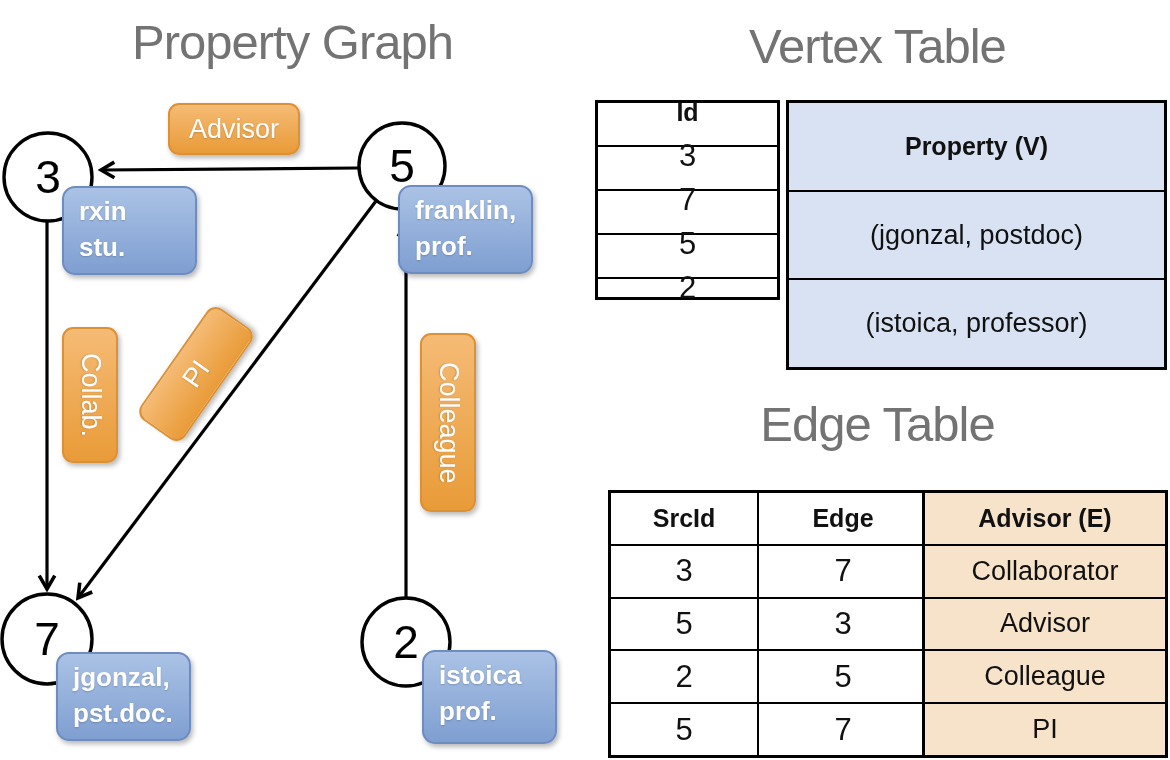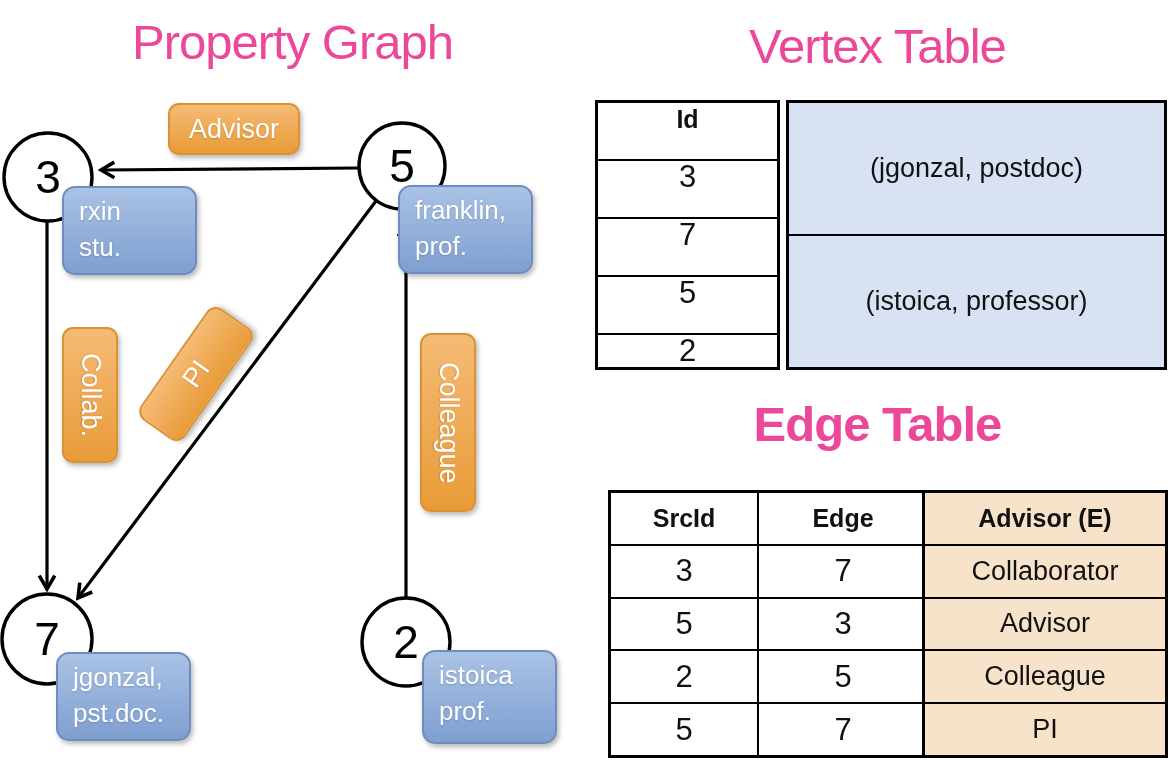--- a/index.html
+++ b/index.html
@@ -2,39 +2,39 @@
 <html><head>
 <meta charset="utf-8">
 <style>
   html,body{margin:0;padding:0;background:#fff;}
   #stage{
     position:relative;width:1170px;height:760px;background:#ffffff;overflow:hidden;
     font-family:"Liberation Sans",sans-serif;color:#111;
   }
   .title{
     position:absolute;text-align:center;font-size:49px;font-weight:300;
-    letter-spacing:-1px;color:#ec4899;white-space:nowrap;
+    letter-spacing:-1px;color:#737373;white-space:nowrap;
   }
   #graph-title{left:0;top:14px;width:585px;}
   #vertex-title{left:585px;top:18px;width:585px;}
-  #edge-title{left:585px;top:396px;width:585px;font-weight:bold;}
+  #edge-title{left:585px;top:396px;width:585px;}
 
   #graph-svg{position:absolute;left:0;top:0;}
 
   .node-num{
     position:absolute;width:90px;height:60px;display:flex;align-items:center;justify-content:center;
     font-size:46px;font-weight:300;color:#000;
   }
   
   .vbox{
     position:absolute;border-radius:13px;
     background:linear-gradient(#aac2e5,#7f9fd1);
     border:2px solid #6e8cbf;
     box-shadow:2px 3px 5px rgba(0,0,0,0.28);
-    color:#fff;font-size:26px;font-weight:400;line-height:1.38;
+    color:#fff;font-size:26px;font-weight:700;line-height:1.38;
     padding:6px 0 0 15px;box-sizing:border-box;
     text-shadow:0 1px 2px rgba(0,0,0,0.18);
   }
   
   .ebox{
     position:absolute;border-radius:11px;
     background:linear-gradient(#f5bb75,#e99b38);
     border:2px solid #db9134;
     box-shadow:2px 3px 5px rgba(0,0,0,0.28);
     color:#fff;font-size:27px;font-weight:300;
@@ -103,39 +103,42 @@
   <div class="vbox" style="left:422px;top:650px;width:135px;height:94px;">
     <span>istoica</span><br>
     <span>prof.</span>
   </div>
 
   <div class="ebox" style="left:168px;top:103px;width:132px;height:52px;">Advisor</div>
   <div class="ebox vertical" style="left:62px;top:327px;width:56px;height:136px;">Collab.</div>
   <div class="ebox" style="left:128px;top:347px;width:136px;height:54px;transform:rotate(-55deg);">PI</div>
   <div class="ebox vertical" style="left:420px;top:333px;width:56px;height:179px;">Colleague</div>
 
-  <div class="tbl" style="left:595px;top:100px;width:185px;height:270px;gap:24px;">
+  <div class="tbl" style="left:595px;top:100px;width:185px;height:200px;gap:24px;">
     <div class="row">
         <div class="cell hdr">Id</div>
       </div>
     <div class="row">
         <div class="cell num">3</div>
       </div>
     <div class="row">
         <div class="cell num">7</div>
       </div>
     <div class="row">
         <div class="cell num">5</div>
       </div>
     <div class="row">
         <div class="cell num">2</div>
       </div>
   </div>
 
   <div class="tbl blue-fill" style="left:786px;top:100px;width:381px;height:270px;">
+    <div class="row">
+        <div class="cell hdr">Property (V)</div>
+      </div>
     <div class="row">
         <div class="cell txt">(jgonzal, postdoc)</div>
       </div>
     <div class="row">
         <div class="cell txt">(istoica, professor)</div>
       </div>
   </div>
 
   <div class="tbl" style="left:608px;top:490px;width:322px;height:268px;">
     <div class="row">

